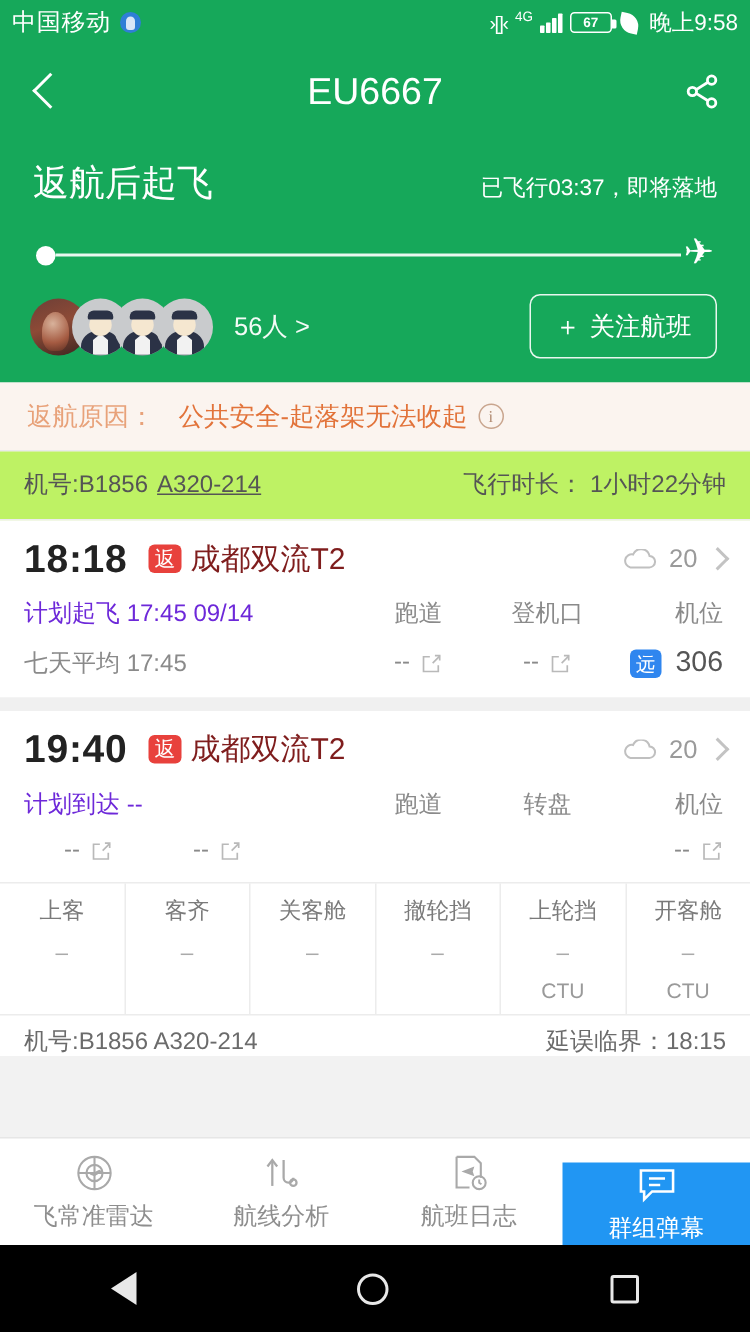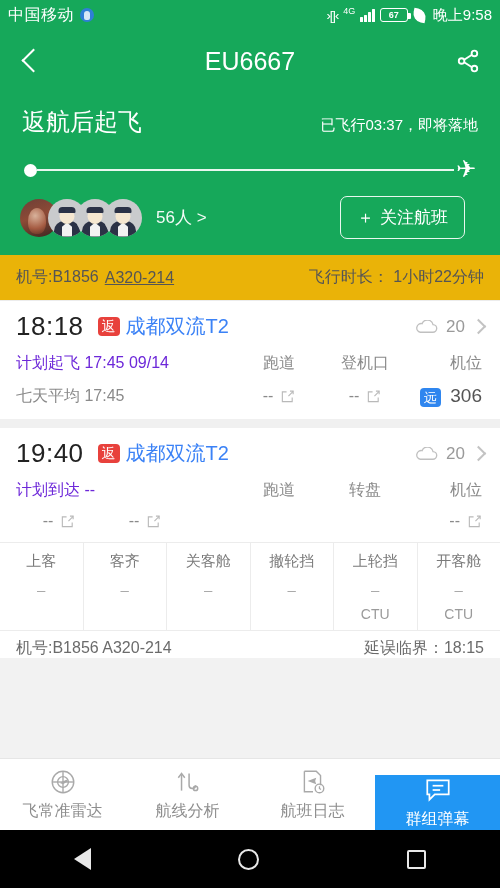--- a/index.html
+++ b/index.html
@@ -78,21 +78,21 @@
   .state-sub { margin-left:auto; font-size:15px; padding-bottom:3px; }
 
   
   .progress-wrap { padding:20px 24px 0 24px; display:flex; align-items:center; }
   .p-dot { width:13px;height:13px;border-radius:50%;background:#fff;flex:none; }
   .p-line { flex:1; height:2px; background:rgba(255,255,255,.9); }
   .p-plane { margin-left:2px; font-size:24px; line-height:1; color:#fff; transform:translateY(-1px); }
 
   
   .people-row {
-    display:flex; align-items:center; padding:14px 35px 0 20px;
+    display:flex; align-items:center; padding:14px 22px 0 20px;
   }
   .avatars { display:flex; }
   .av {
     width:38px;height:38px;border-radius:50%;
     margin-left:-10px; background:#c9cbcd;
     position:relative; overflow:hidden; flex:none;
   }
   .av:first-child { margin-left:0; }
   .av.photo { background:linear-gradient(160deg,#6d3f37 0%,#8d4a36 45%,#3a2420 100%); }
   .av.photo::after{
@@ -132,36 +132,36 @@
   .reason-label { color:#e8a27a; font-size:17px; }
   .reason-text { color:#e2733a; font-size:17px; display:flex; align-items:center; gap:7px;}
   .info-c {
     width:17px;height:17px;border:1.3px solid #c9a58e;border-radius:50%;
     font-size:11px; color:#b08a70; display:inline-flex; align-items:center;
     justify-content:center; font-style:normal; font-family:"Liberation Serif",serif;
   }
 
   
   .planeinfo {
-    background:#eab308; display:flex; align-items:center; padding:12px 16px;
+    background:#bef264; display:flex; align-items:center; padding:12px 16px;
     font-size:16px; color:#555; border-bottom:1px solid #ececec;
   }
   .planeinfo .model { text-decoration:underline; color:#555; margin-left:6px; }
   .planeinfo .dur { margin-left:auto; }
 
   
   .card { background:#fff; padding:10px 16px 12px 16px; }
   .sep { height:9px; background:#f0f0f0; }
   .row1 { display:flex; align-items:center; }
-  .big-time { font-size:26px; font-weight:normal; color:#222; letter-spacing:.5px; }
+  .big-time { font-size:26px; font-weight:bold; color:#222; letter-spacing:.5px; }
   .badge-ret {
     background:#e8413c; color:#fff; font-size:14px; border-radius:4px;
     padding:2px 4px; margin-left:14px; line-height:1.1;
   }
-  .airport { font-size:20px; color:#3b82f6; margin-left:6px; }
+  .airport { font-size:20px; color:#7f1d1d; margin-left:6px; }
   .wx { margin-left:auto; display:flex; align-items:center; gap:8px; color:#b6b6b6; }
   .cloud {
     width:23px;height:13px;position:relative;
   }
   .cloud svg { display:block; }
   .wx-temp { font-size:17px; color:#9a9a9a; }
   .chev { width:11px;height:11px;border-top:2px solid #c3c3c3;border-right:2px solid #c3c3c3;transform:rotate(45deg); }
 
   .row2, .row3 {
     display:flex; align-items:center; margin-top:11px; color:#8a8a8a; font-size:16px;
@@ -296,20 +296,27 @@
           </span>
       </div>
       <span class="people-count">56人 &gt;</span>
       <span class="follow-btn">
         <span>＋</span>
         <span>关注航班</span>
       </span>
     </div>
   </div>
 
+  <div class="reason">
+    <span class="reason-label">返航原因：</span>
+    <span class="reason-text">
+      <span>公共安全-起落架无法收起</span>
+      <i class="info-c">i</i>
+    </span>
+  </div>
 
   <div class="planeinfo">
     <span>机号:B1856</span>
     <span class="model">A320-214</span>
     <span class="dur">飞行时长： 1小时22分钟</span>
   </div>
 
   <div class="card">
     <div class="row1">
       <span class="big-time">18:18</span>

